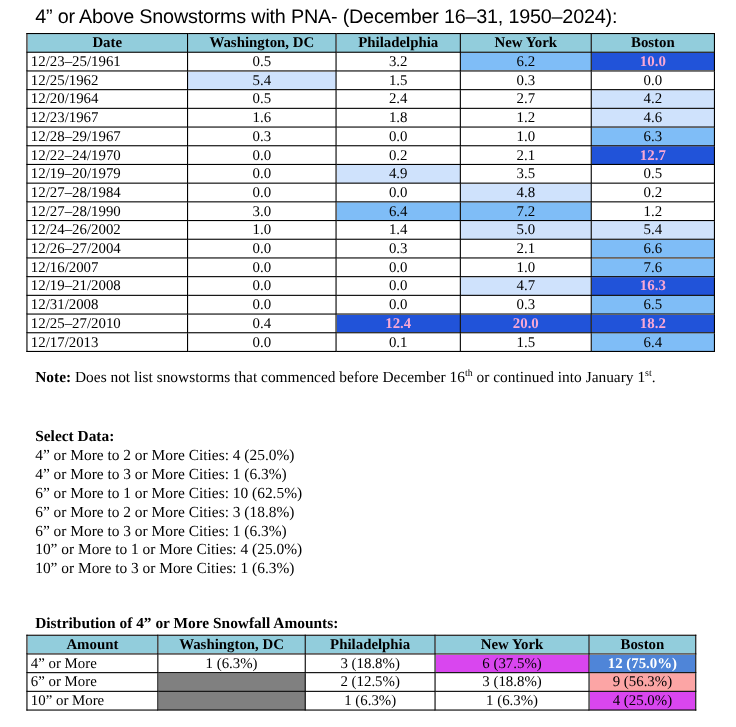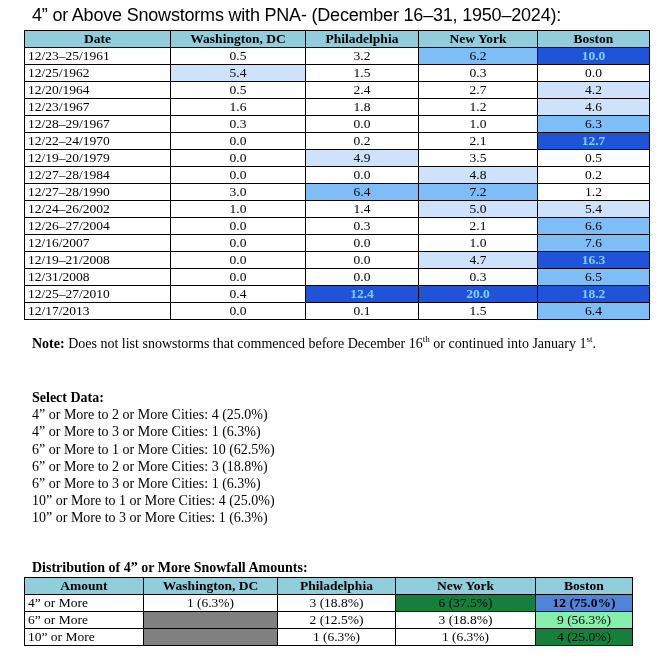--- a/index.html
+++ b/index.html
@@ -7,25 +7,25 @@
   .title { position:absolute; left:32px; top:5px; font-family:"Liberation Sans", sans-serif; font-weight:normal; font-size:18px; letter-spacing:-0.2px; white-space:nowrap; }
   table { border-collapse:collapse; position:absolute; table-layout:fixed; }
   td, th { border:1px solid #000; padding:0; font-size:13.5px; line-height:16px; height:16px; white-space:nowrap; overflow:hidden; }
   th { background:#92cddc; font-weight:bold; text-align:center; }
   td { text-align:center; }
   td.left { text-align:left; padding-left:3px; }
   #t1 { left:24px; top:30px; width:625px;padding-left:10px; }
   #t2 { left:24px; top:577px; width:608px; }
   .c-vl { background:#cfe2fc; }
   .c-l  { background:#7fbdf7; }
-  .c-d  { background:#2153d9; color:#7dd3fc; font-weight:bold; }
+  .c-d  { background:#2153d9; color:#f9a8d4; font-weight:bold; }
   .c-na { background:#808080; }
-  .d-1 { background:#15803d; }
-  .d-2 { background:#86efac; }
-  .d-3 { background:#4f85d8; color:#000000; font-weight:bold; }
+  .d-1 { background:#d946ef; }
+  .d-2 { background:#fca5a5; }
+  .d-3 { background:#4f85d8; color:#ffffff; font-weight:bold; }
   .note { position:absolute; left:32px; top:334px; width:600px; font-size:14px; line-height:19px; }
   .note b { font-weight:bold;margin-top:36px; }
   .note sup { font-size:9px; vertical-align:top; line-height:10px; }
   .select { position:absolute; left:32px; top:389px; font-size:14px; line-height:17.2px; }
   .select .h { font-weight:bold; }
   .dist-title { position:absolute; left:32px; top:560px; font-size:14px; font-weight:bold; }
 </style>
 </head>
 <body>
 

